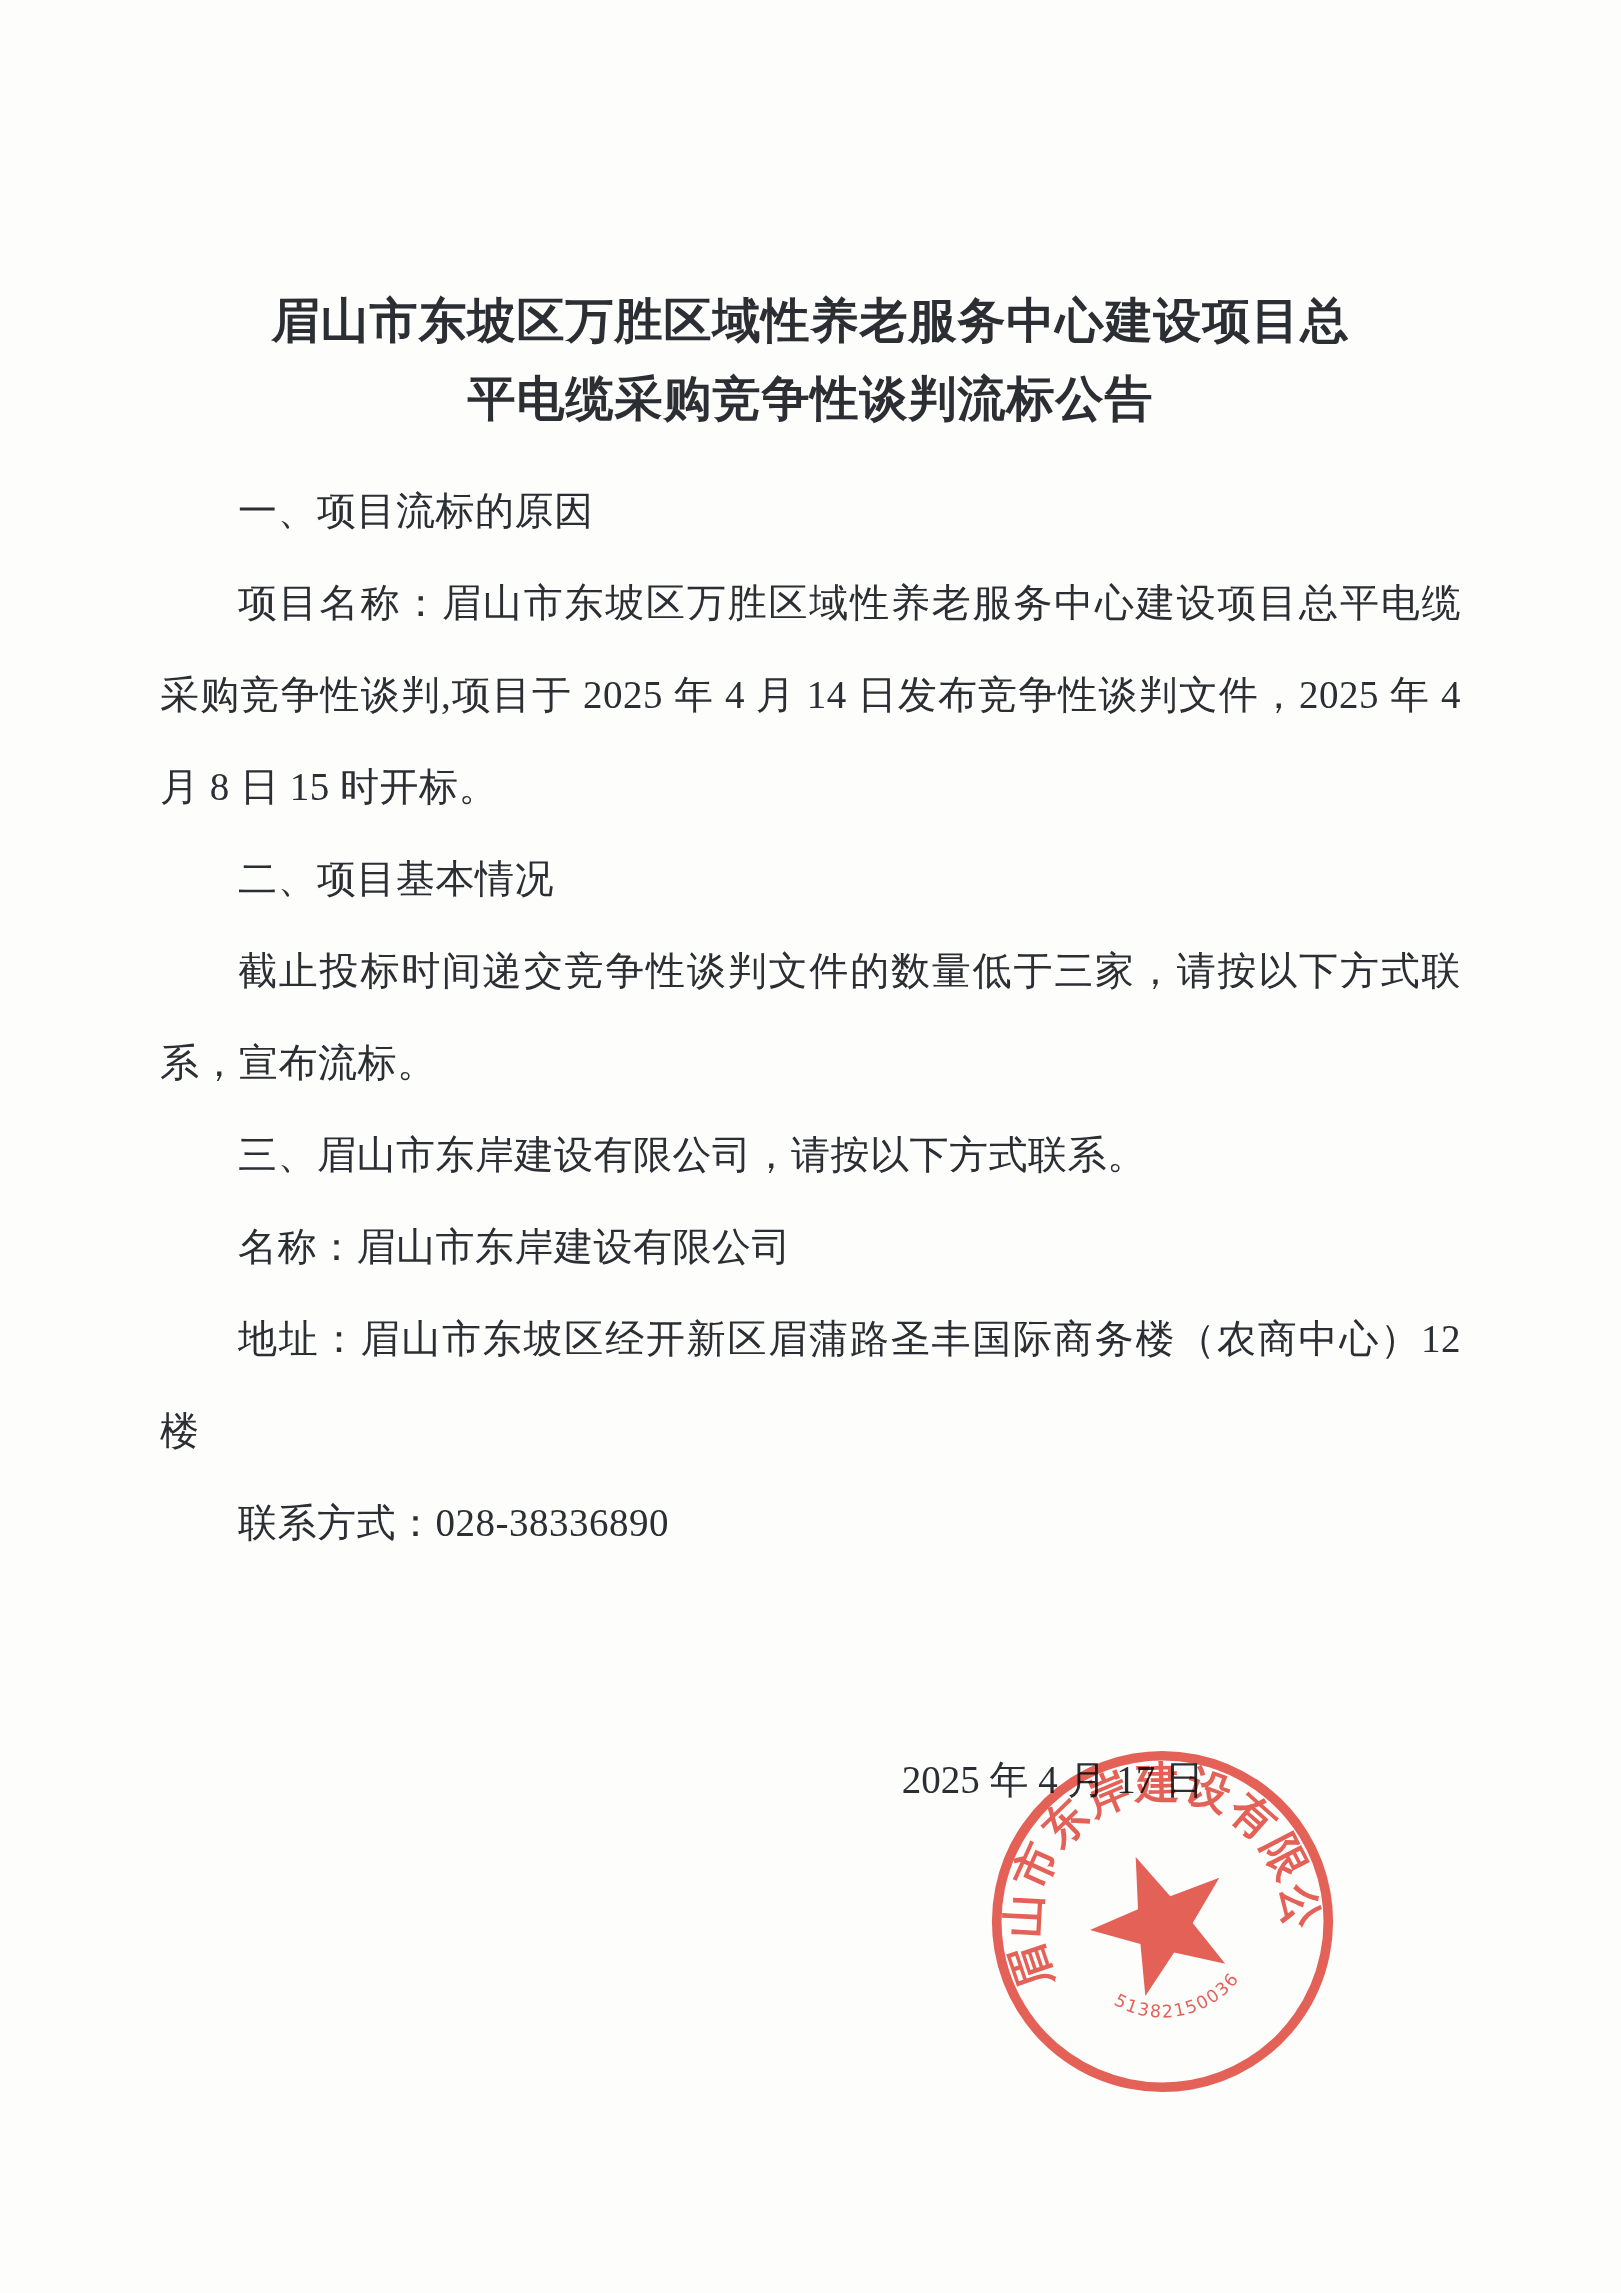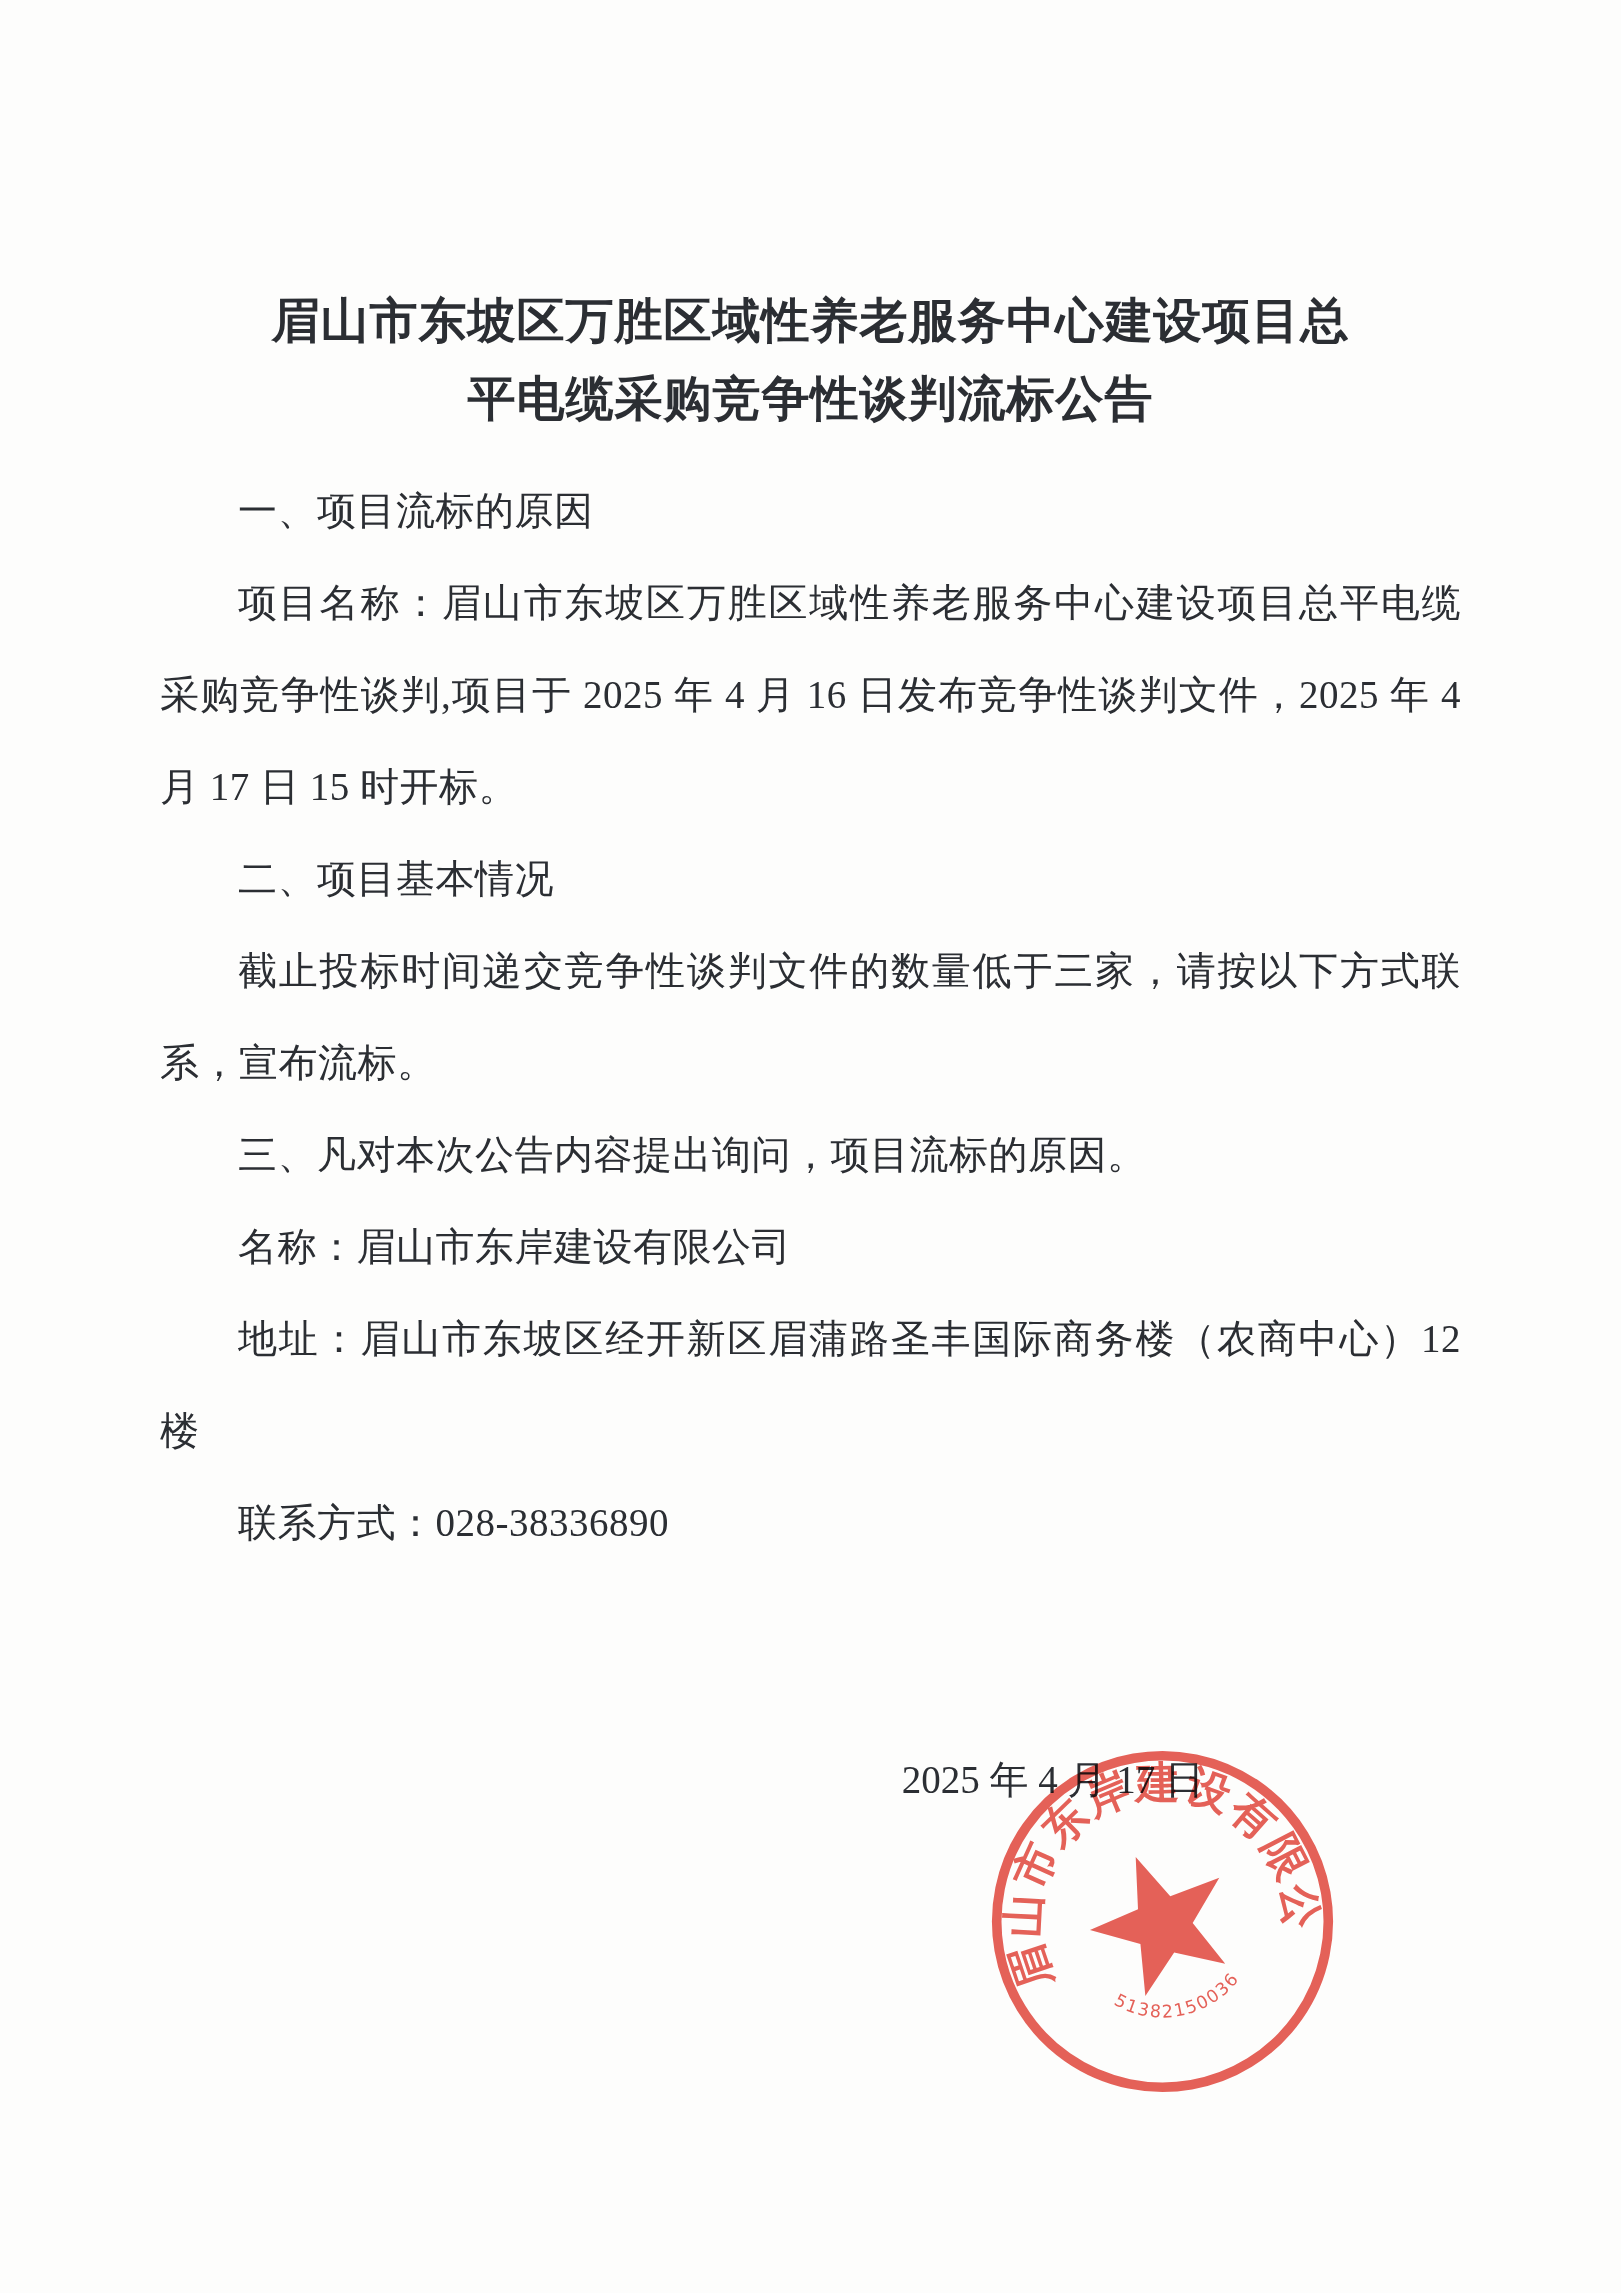--- a/index.html
+++ b/index.html
@@ -68,24 +68,24 @@
 <div class="page">
   <div class="content">
 
     <div class="title">
       <div>眉山市东坡区万胜区域性养老服务中心建设项目总</div>
       <div>平电缆采购竞争性谈判流标公告</div>
     </div>
 
     <div class="body-text">
       <p>一、项目流标的原因</p>
-      <p>项目名称：眉山市东坡区万胜区域性养老服务中心建设项目总平电缆采购竞争性谈判,项目于 2025 年 4 月 16 日发布竞争性谈判文件，2025 年 4 月 17 日 15 时开标。</p>
+      <p>项目名称：眉山市东坡区万胜区域性养老服务中心建设项目总平电缆采购竞争性谈判,项目于 2025 年 4 月 14 日发布竞争性谈判文件，2025 年 4 月 8 日 15 时开标。</p>
       <p>二、项目基本情况</p>
       <p>截止投标时间递交竞争性谈判文件的数量低于三家，请按以下方式联系，宣布流标。</p>
-      <p>三、凡对本次公告内容提出询问，项目流标的原因。</p>
+      <p>三、眉山市东岸建设有限公司，请按以下方式联系。</p>
       <p>名称：眉山市东岸建设有限公司</p>
       <p>地址：眉山市东坡区经开新区眉蒲路圣丰国际商务楼（农商中心）12 楼</p>
       <p>联系方式：028-38336890</p>
     </div>
 
     <div class="sig-block">
       <p class="date-line">2025 年 4 月 17 日</p>
     </div>
 
   </div>

